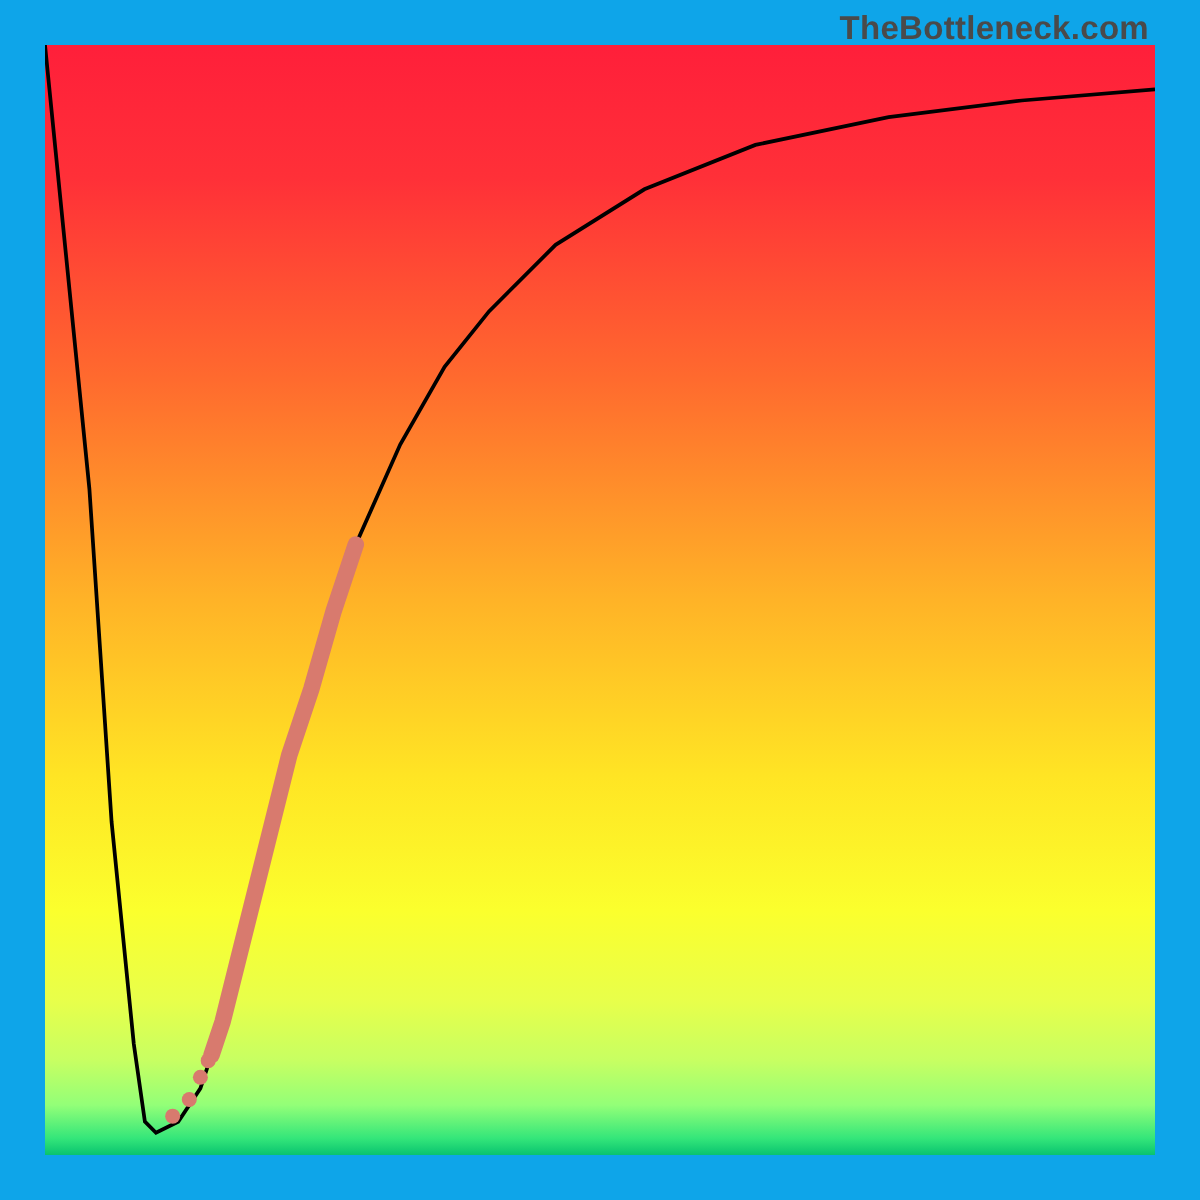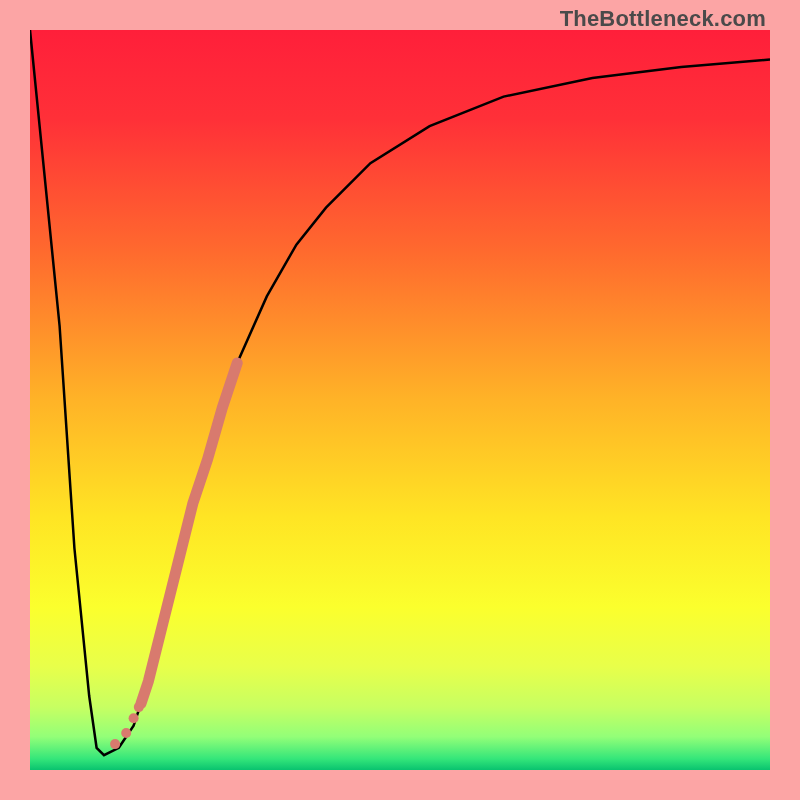--- a/index.html
+++ b/index.html
@@ -9,21 +9,21 @@
     height: 800px;
     overflow: hidden;
     background: #000;
     font-family: Arial, Helvetica, sans-serif;
   }
   .frame {
     position: absolute;
     left: 0; top: 0;
     width: 800px;
     height: 800px;
-    background: #fca5a5;
+    background: #0ea5e9;
   }
   .plot {
     position: absolute;
     left: 30px;
     top: 30px;
     width: 740px;
     height: 740px;
     overflow: hidden;
   }
   .gradient {

